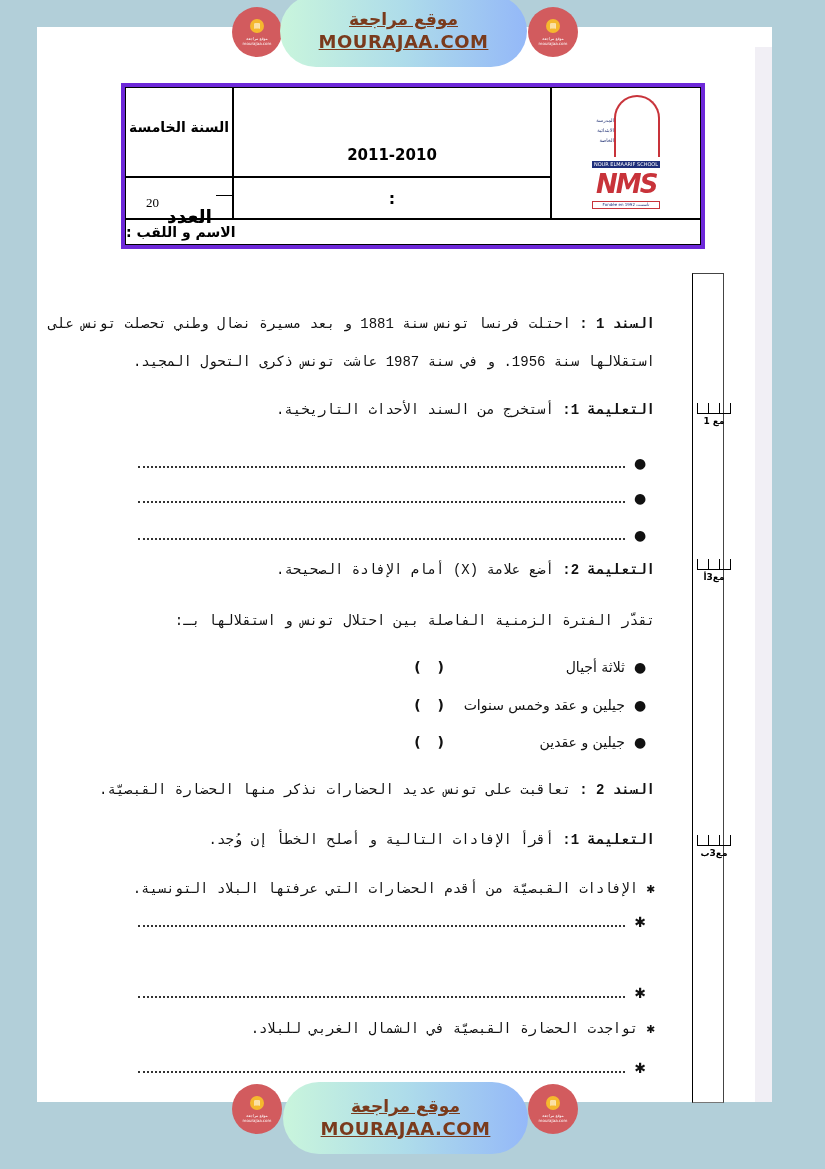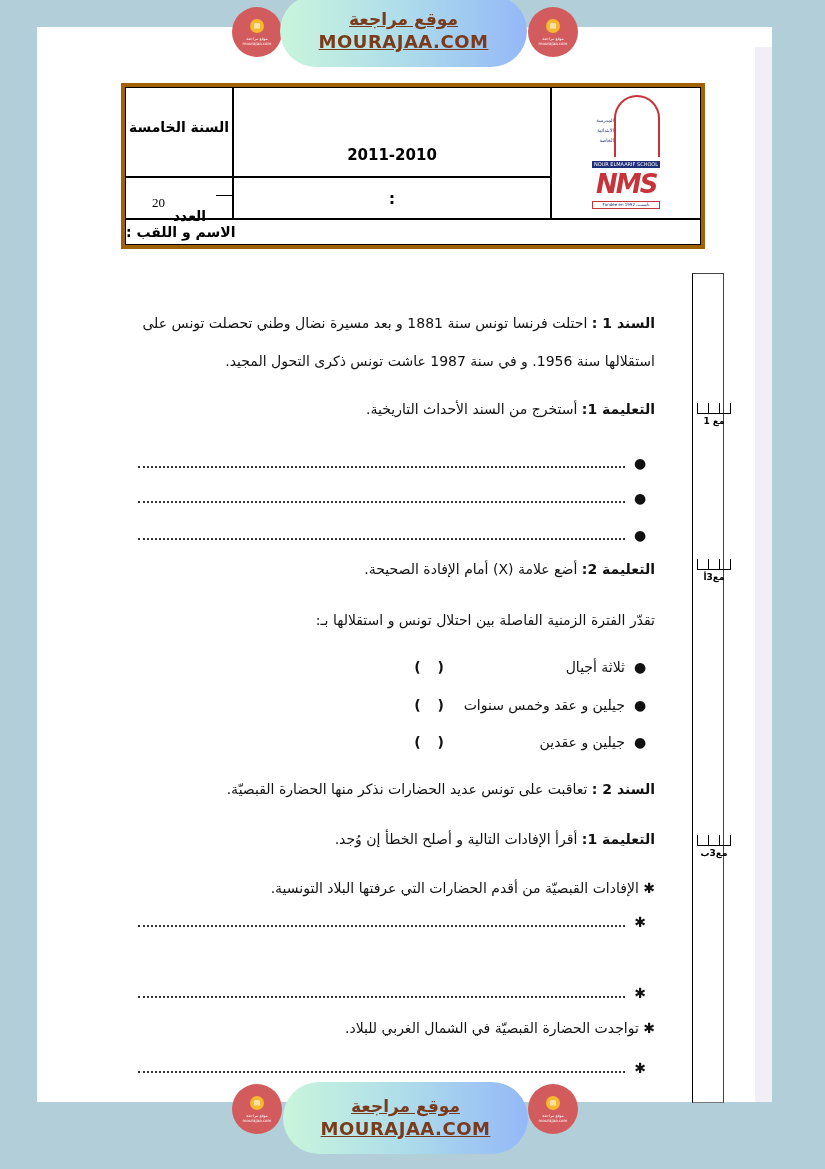--- a/index.html
+++ b/index.html
@@ -54,21 +54,21 @@
   .badge-book {
     width: 14px; height: 14px; border-radius: 50%; background: #f5b82e;
     display: flex; align-items: center; justify-content: center;
     font-size: 7px; color: #fff; margin-bottom: 3px;
   }
   .badge-text { font-size: 4px; color: #fff; line-height: 5px; text-align: center; }
 
   
   .header-table {
     position: absolute; left: 121px; top: 83px; width: 584px; height: 166px;
-    border: 4px solid #a16207;
+    border: 4px solid #6d28d9;
     display: grid;
     grid-template-columns: 108px 1fr 150px;
     grid-template-rows: 90px 42px 1fr;
     direction: ltr;
   }
   .cell { border: 1px solid #000; position: relative; }
   .cell-level {
     grid-column: 1; grid-row: 1;
     display: flex; align-items: center; justify-content: center;
     font-weight: bold; font-size: 14px; direction: rtl; padding-bottom: 10px;
@@ -79,21 +79,21 @@
     font-weight: bold; font-size: 15px; padding-bottom: 12px;
   }
   .cell-logo {
     grid-column: 3; grid-row: 1 / span 2;
     display: flex; align-items: center; justify-content: center;
   }
   .cell-grade {
     grid-column: 1; grid-row: 2;
     display: flex; align-items: center; justify-content: center; gap: 8px;
   }
-  .grade-label { font-weight: bold; font-size: 14px; direction: rtl; margin-top: 36px; }
+  .grade-label { font-weight: bold; font-size: 19px; direction: rtl; margin-top: 36px; }
   .grade-frac { display: flex; flex-direction: column; align-items: center; font-family: "Liberation Serif", serif; font-size: 13px; margin-top: 10px; }
   .grade-frac .line { width: 16px; border-top: 1px solid #000; }
   .cell-colon {
     grid-column: 2; grid-row: 2;
     display: flex; align-items: center; justify-content: center;
     font-weight: bold; font-size: 16px;
   }
   .cell-name {
     grid-column: 1 / span 3; grid-row: 3;
     display: flex; align-items: center; justify-content: flex-end;
@@ -116,21 +116,21 @@
     position: absolute; left: 692px; top: 273px; width: 32px; height: 830px;
     border: 1px solid #444; border-left: 1.5px solid #000; border-bottom: 1px solid #777;
   }
   .score-box { position: absolute; left: 4px; width: 34px; }
   .score-ticks { position: relative; height: 12px; border-bottom: 1.5px solid #000; }
   .score-ticks span { position: absolute; bottom: 0; width: 1px; height: 10px; background: #000; }
   .score-label { font-size: 9px; font-weight: bold; text-align: center; direction: rtl; margin-top: 2px; }
 
   
   .content { position: absolute; left: 130px; width: 525px; direction: rtl; font-size: 14px; color: #111; }
-  .line { position: absolute; right: 0; white-space: nowrap; }
+  .line { position: absolute; right: 0; white-space: nowrap; font-family: Liberation Mono, monospace; }
   .bold { font-weight: bold; }
   .dots-row { position: absolute; right: 0; width: 525px; display: flex; align-items: center; direction: rtl; }
   .dots-row .marker { width: 30px; text-align: center; font-size: 14px; }
   .dots-row .dots { flex: 1; border-bottom: 2px dotted #333; height: 10px; margin-left: 8px; }
   .option-row { position: absolute; right: 0; display: flex; direction: rtl; align-items: center; font-size: 14px; }
   .option-row .bullet { width: 30px; text-align: center; }
   .option-row .opt-text { width: 175px; }
   .option-row .paren { font-weight: bold; letter-spacing: 6px; }
 </style>
 </head>

